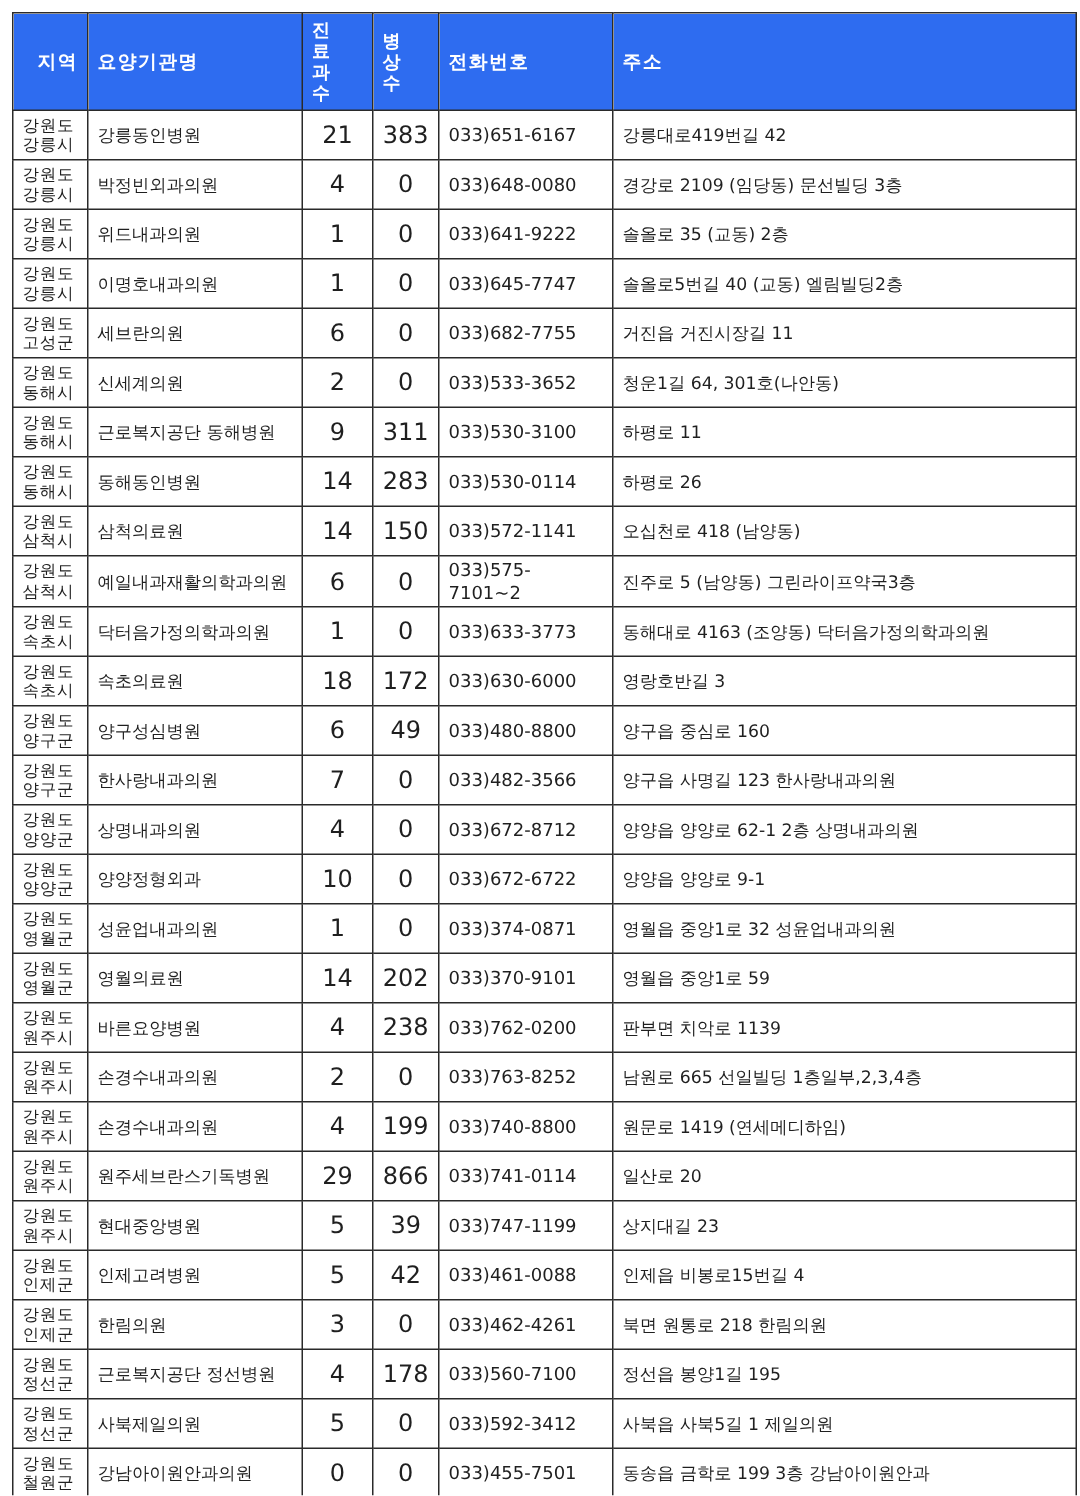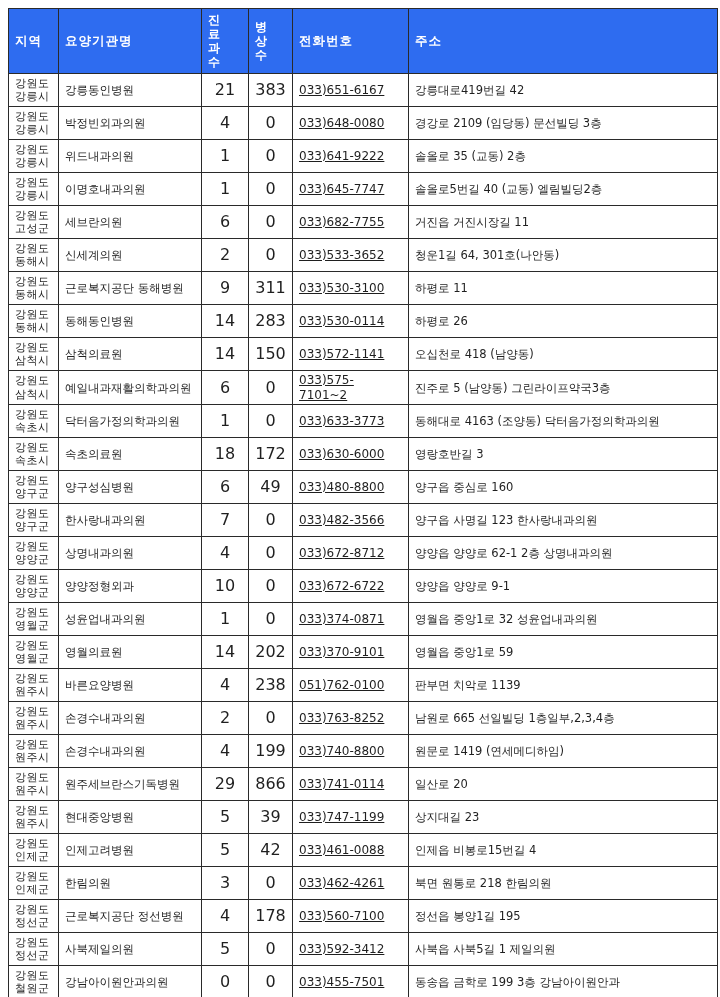--- a/index.html
+++ b/index.html
@@ -33,35 +33,35 @@
     font-weight: bold;
     font-size: 12.5px;
     text-align: left;
     vertical-align: middle;
     padding: 3px 6px;
     height: 65px;
     white-space: pre-line;
     line-height: 1.15;
     letter-spacing: 1px;
   }
-  thead th.center { text-align: left; letter-spacing: 1px; margin-top: 20px; }
+  thead th.center { text-align: right; letter-spacing: 1px; margin-top: 20px; }
   thead th.vstack { line-height: 1.18; font-size: 12px; }
   tbody td {
     background: #ffffff;
     color: #1f1f1f;
     font-size: 11.5px;
     padding: 2px 6px;
     height: 33px;
     vertical-align: middle;
     line-height: 1.22;
     white-space: pre-line;
   }
   tbody td.num { text-align: center; font-size: 16px; }
   tbody td.region { font-size: 11px; letter-spacing: 0.5px; }
-  tbody td.phone { font-size: 12px; text-decoration: underline; }
+  tbody td.phone { font-size: 12px; }
 </style>
 </head>
 <body>
 
 <div class="page">
   <table class="med-table">
     <colgroup>
       <col style="width:50px">
       <col style="width:143px">
       <col style="width:47px">
@@ -245,21 +245,21 @@
           <td class="num">202</td>
           <td class="phone">033)370-9101</td>
           <td class="addr">영월읍  중앙1로 59</td>
         </tr>
         <tr>
           <td class="region">강원도
 원주시</td>
           <td class="name">바른요양병원</td>
           <td class="num">4</td>
           <td class="num">238</td>
-          <td class="phone">051)762-0100</td>
+          <td class="phone">033)762-0200</td>
           <td class="addr">판부면  치악로 1139</td>
         </tr>
         <tr>
           <td class="region">강원도
 원주시</td>
           <td class="name">손경수내과의원</td>
           <td class="num">2</td>
           <td class="num">0</td>
           <td class="phone">033)763-8252</td>
           <td class="addr">남원로 665 선일빌딩 1층일부,2,3,4층</td>

